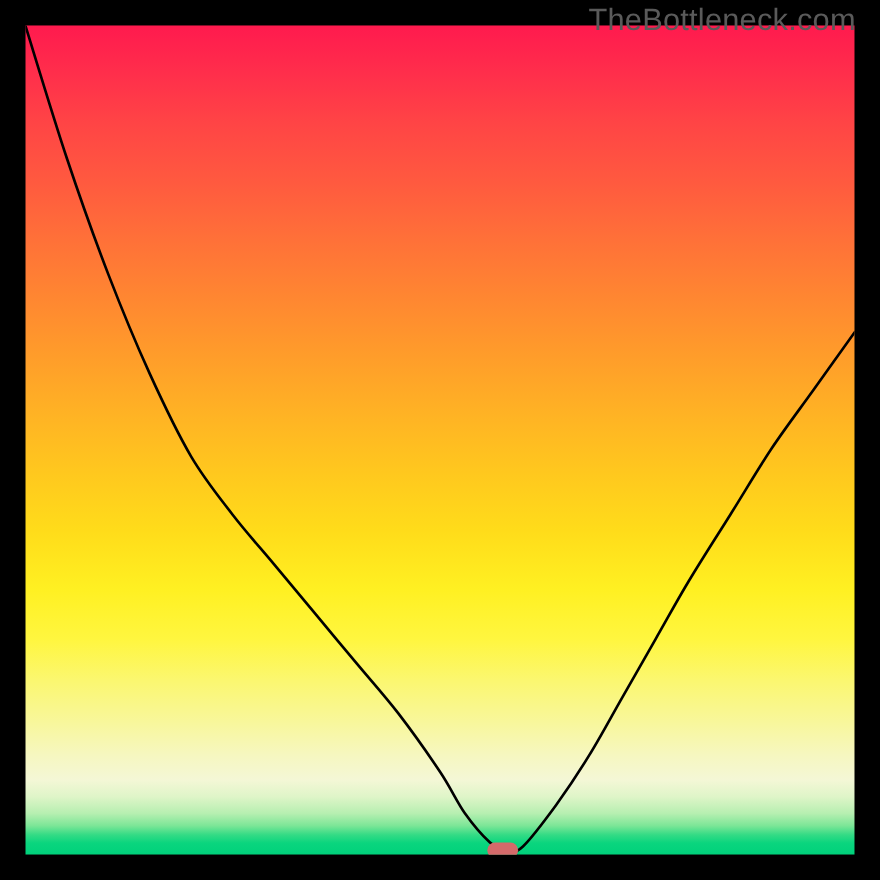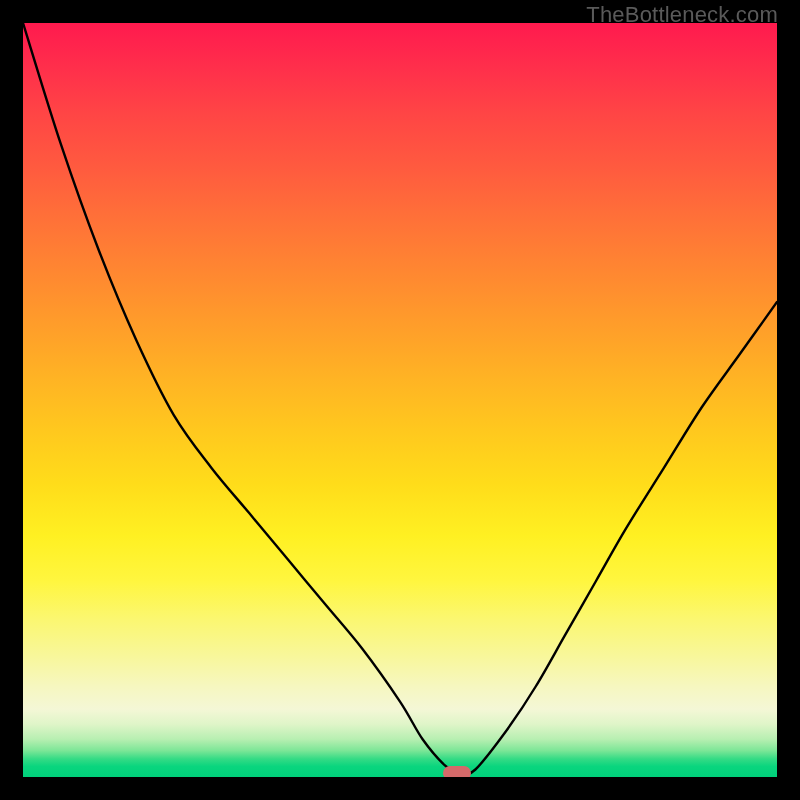--- a/index.html
+++ b/index.html
@@ -80,14 +80,14 @@
   <div class="plot-area">
     <div class="gradient-bg"></div>
 
     <svg class="curve" viewBox="0 0 754 754" preserveAspectRatio="none">
       <path id="curve-path" d="M 0.0 0.0 C 6.3 20.1, 25.1 82.9, 37.7 120.6 C 50.3 158.3, 62.8 193.5, 75.4 226.2 C 88.0 258.9, 100.5 289.0, 113.1 316.7 C 125.7 344.3, 138.2 370.7, 150.8 392.1 C 163.4 413.4, 175.9 428.5, 188.5 444.9 C 201.1 461.2, 213.6 475.0, 226.2 490.1 C 238.8 505.2, 251.3 520.3, 263.9 535.3 C 276.5 550.4, 289.0 565.5, 301.6 580.6 C 314.2 595.7, 326.7 609.5, 339.3 625.8 C 351.9 642.2, 366.9 663.5, 377.0 678.6 C 387.1 693.7, 392.1 705.6, 399.6 716.3 C 407.2 727.0, 416.0 737.0, 422.2 742.7 C 428.5 748.3, 432.3 749.6, 437.3 750.2 C 442.3 750.9, 444.9 753.4, 452.4 746.5 C 459.9 739.5, 472.5 722.6, 482.6 708.8 C 492.6 694.9, 502.7 679.9, 512.7 663.5 C 522.8 647.2, 532.8 628.3, 542.9 610.7 C 552.9 593.1, 563.0 575.6, 573.0 558.0 C 583.1 540.4, 591.9 524.0, 603.2 505.2 C 614.5 486.3, 628.3 465.0, 640.9 444.9 C 653.5 424.8, 666.0 403.4, 678.6 384.5 C 691.2 365.7, 703.7 349.4, 716.3 331.8 C 728.9 314.2, 747.7 287.8, 754.0 279.0" fill="none" stroke="#000" stroke-width="2.4" stroke-linecap="round" stroke-linejoin="round"></path>
     </svg>
 
     <div id="opt-marker" class="marker" style="left: 419.55px; top: 743px; width: 28px; height: 14px;"></div>
   </div>
 
-  <div class="watermark" style="top:2px; right:22px; font-size:22px;">TheBottleneck.com</div>
+  <div class="watermark" style="top:2px; right:22px; font-size:28px;">TheBottleneck.com</div>
 </div>
 
 </body></html>

